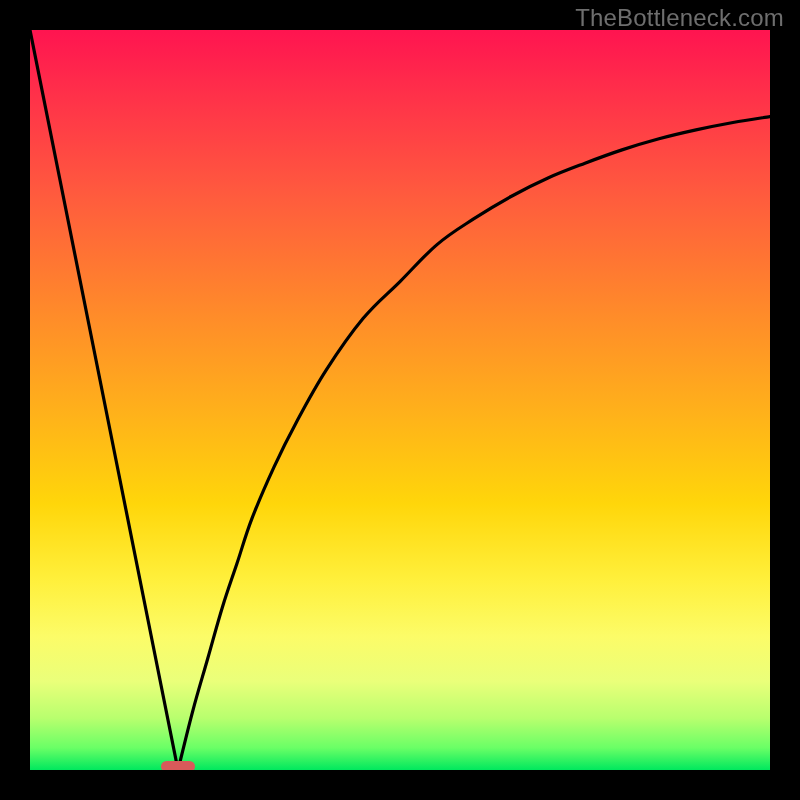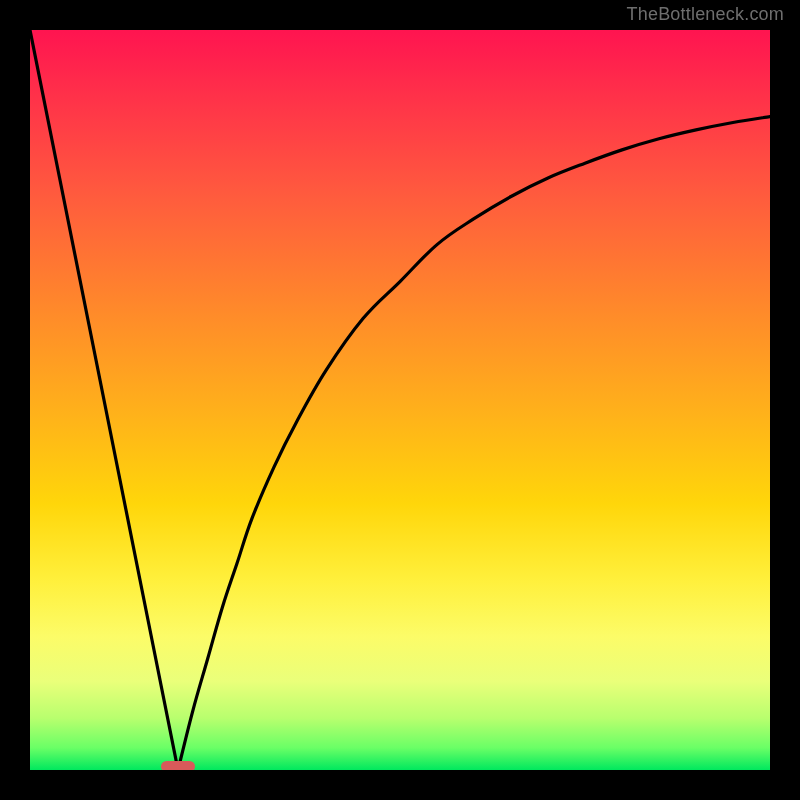--- a/index.html
+++ b/index.html
@@ -15,21 +15,21 @@
     position: relative;
     width: 800px;
     height: 800px;
     background: #000;
   }
   .watermark {
     position: absolute;
     top: 4px;
     right: 16px;
     color: #6e6e6e;
-    font-size: 18px;
+    font-size: 24px;
     font-weight: 500;
     letter-spacing: 0.2px;
     user-select: none;
   }
   .plot-area {
     position: absolute;
     left: 30px;
     top: 30px;
     width: 740px;
     height: 740px;

